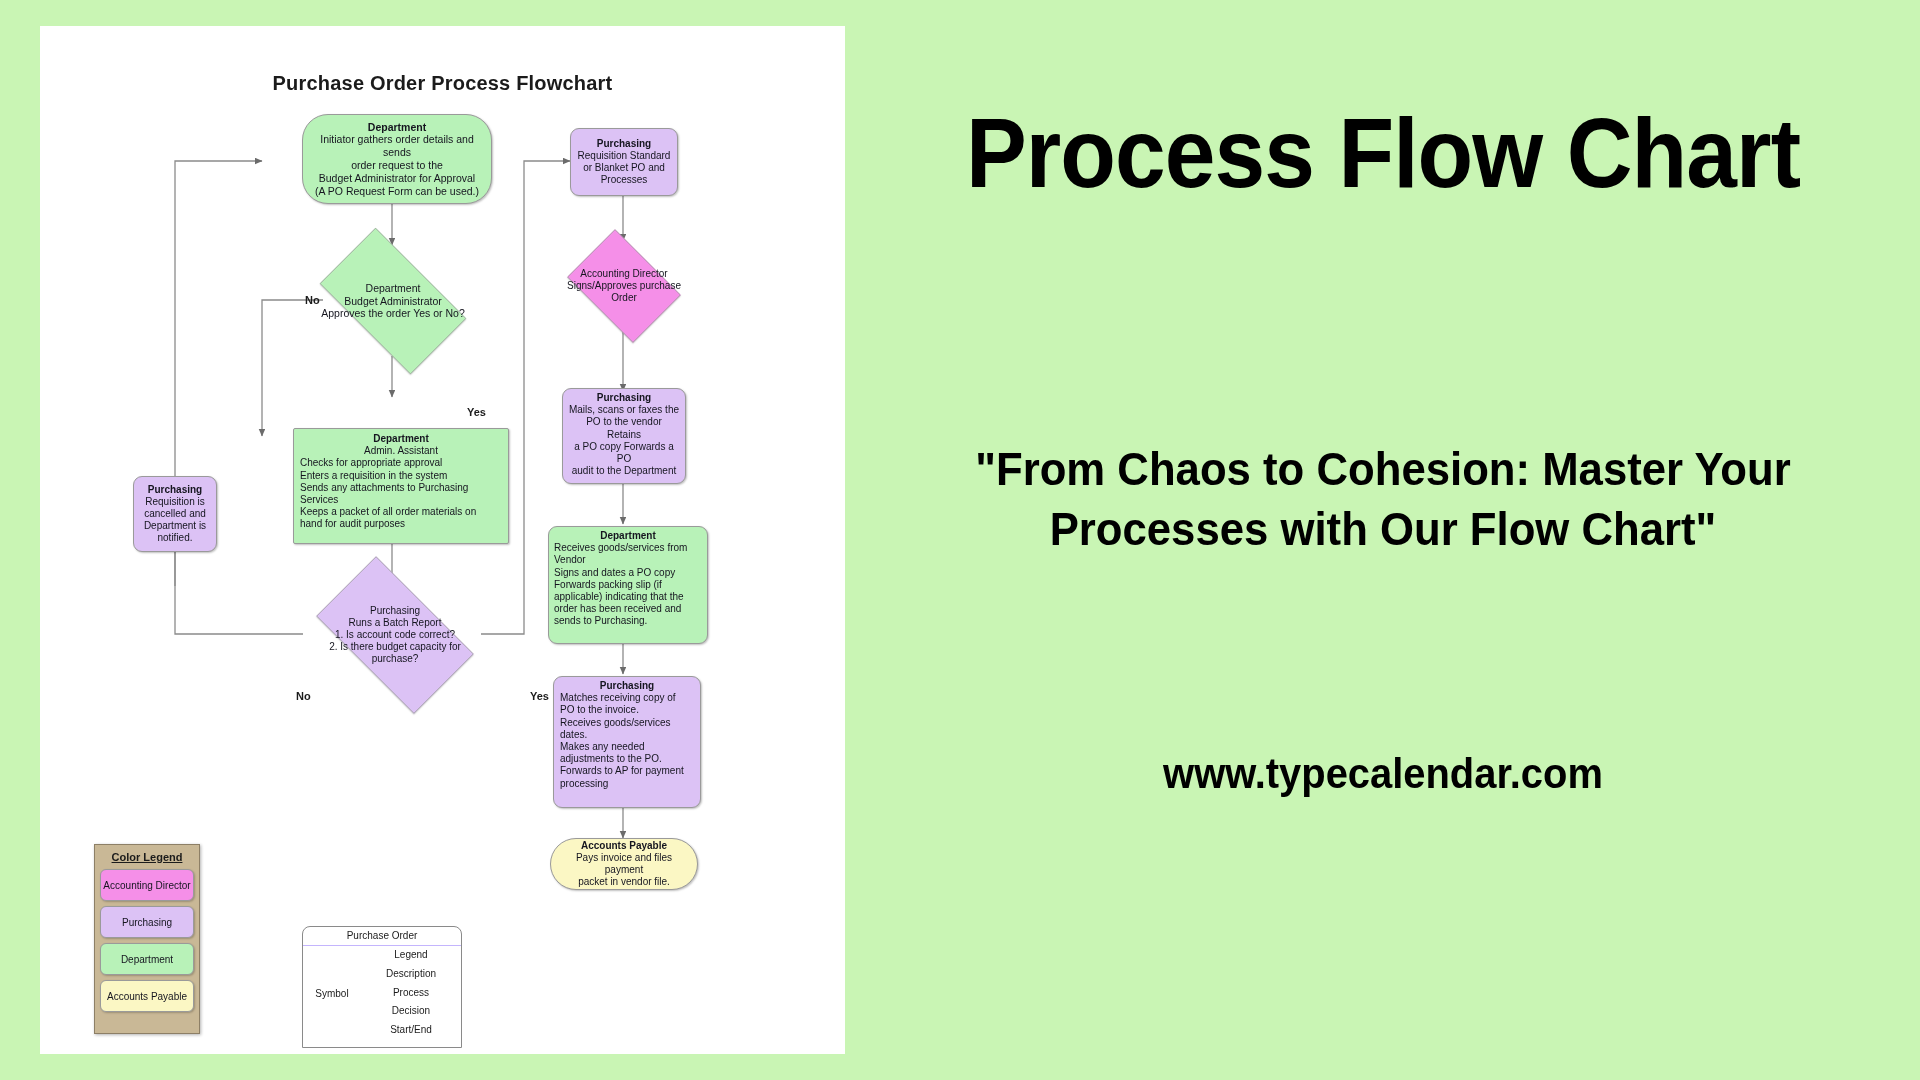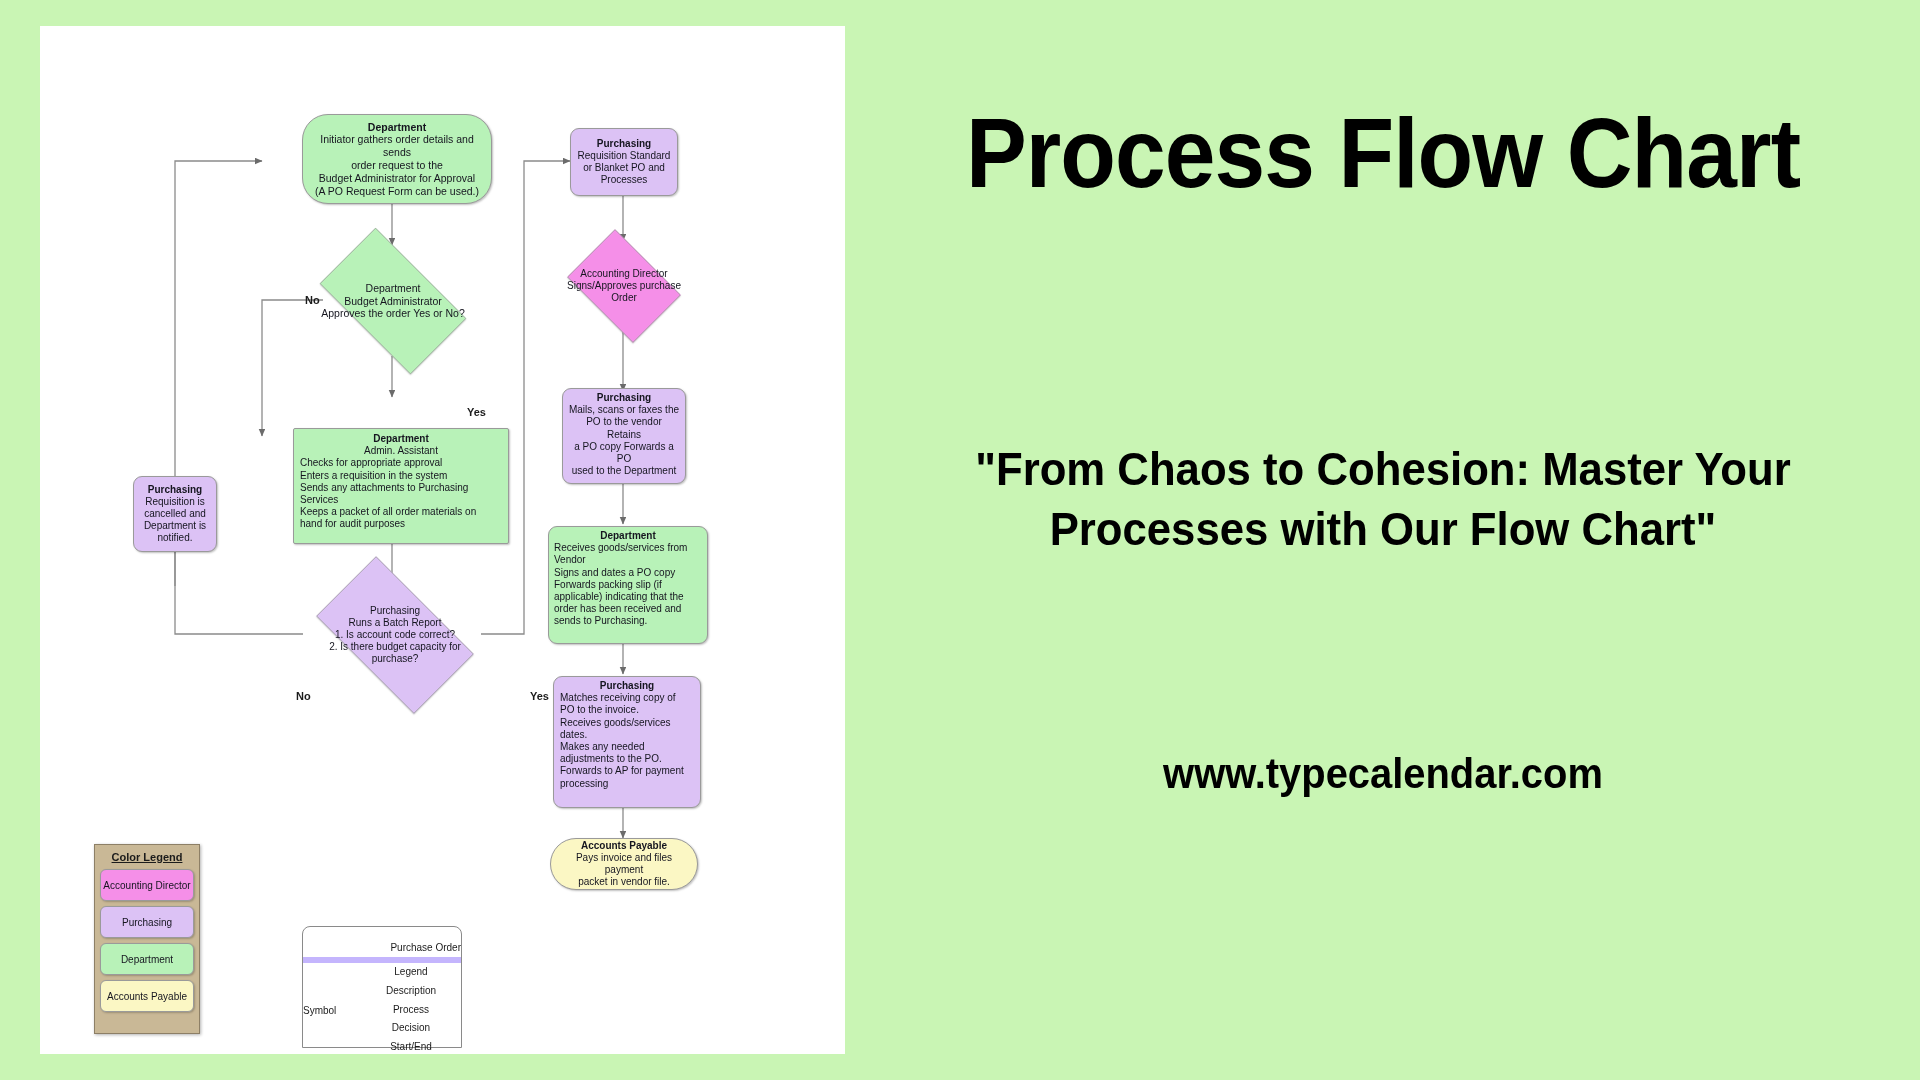--- a/index.html
+++ b/index.html
@@ -94,27 +94,26 @@
 
   
   #symbol-legend {
     position: absolute; left: 262px; top: 900px;
     width: 160px; height: 122px;
     border: 1px solid #8a8a8a; background: #fff;
     border-radius: 8px 8px 0 0;
     font-size: 10px; color: #1b1b1b;
   }
   #symbol-legend .sl-title {
-    text-align: right; padding: 3px 0 4px;
-    border-bottom: 6px solid #c4b5fd;
-    margin-top: 12px;
+    text-align: center; padding: 3px 0 4px;
+    border-bottom: 1px solid #c4b5fd;
   }
   #symbol-legend .sl-body { display: flex; height: 94px; }
   #symbol-legend .sl-col-sym {
-    width: 58px; display: flex; align-items: center; justify-content: flex-start;
+    width: 58px; display: flex; align-items: center; justify-content: center;
   }
   #symbol-legend .sl-col-desc {
     flex: 1; display: flex; flex-direction: column;
     align-items: center; justify-content: space-between; padding: 3px 0 5px;
   }
 
   
   #promo {
     position: absolute; left: 845px; top: 0;
     width: 1075px; height: 1080px;
@@ -136,20 +135,21 @@
     margin-top: 190px; width: 1010px; text-align: center;
     font-family: "Liberation Sans Narrow", "Liberation Sans", sans-serif;
     font-weight: bold; font-size: 42px; color: #000; transform: scaleX(.95);
   }
 </style>
 </head>
 <body>
 
 <div id="chart-canvas">
 
+  <div id="chart-title">Purchase Order Process Flowchart</div>
 
   <svg id="connectors" viewBox="0 0 805 1028">
     <defs>
       <marker id="ah" markerWidth="7" markerHeight="7" refX="5.6" refY="2.6" orient="auto">
         <path d="M0,0 L6,2.6 L0,5.2 z" fill="#6b6b6b"></path>
       </marker>
     </defs>
     <g fill="none" stroke="#8b8b8b" stroke-width="1.3" marker-end="url(#ah)">
 
       <path d="M352,178 L352,219"></path>
@@ -244,21 +244,21 @@
       <span class="ln">Signs/Approves purchase</span>
       <span class="ln">Order</span>
     </div>
   </div>
 
   <div class="node c-purch rounded" style="left:522px; top:362px; width:124px; height:96px; font-size:10px; padding:3px 5px; justify-content:flex-start;">
     <span class="hdr">Purchasing</span>
     <span class="ln">Mails, scans or faxes the</span>
     <span class="ln">PO to the vendor Retains</span>
     <span class="ln">a PO copy Forwards a PO</span>
-    <span class="ln">used to the Department</span>
+    <span class="ln">audit to the Department</span>
   </div>
 
   <div class="node c-dept rounded" style="left:508px; top:500px; width:160px; height:118px; font-size:10px; padding:3px 5px; justify-content:flex-start;">
     <span class="hdr">Department</span>
     <span class="ln body-left">Receives goods/services from</span>
     <span class="ln body-left">Vendor</span>
     <span class="ln body-left">Signs and dates a PO copy</span>
     <span class="ln body-left">Forwards packing slip (if</span>
     <span class="ln body-left">applicable) indicating that the</span>
     <span class="ln body-left">order has been received and</span>

